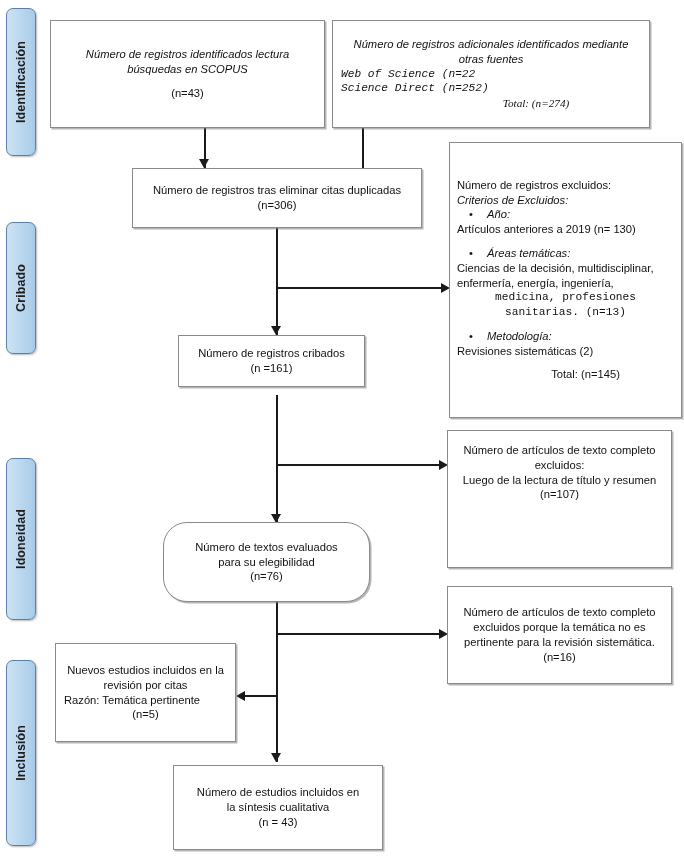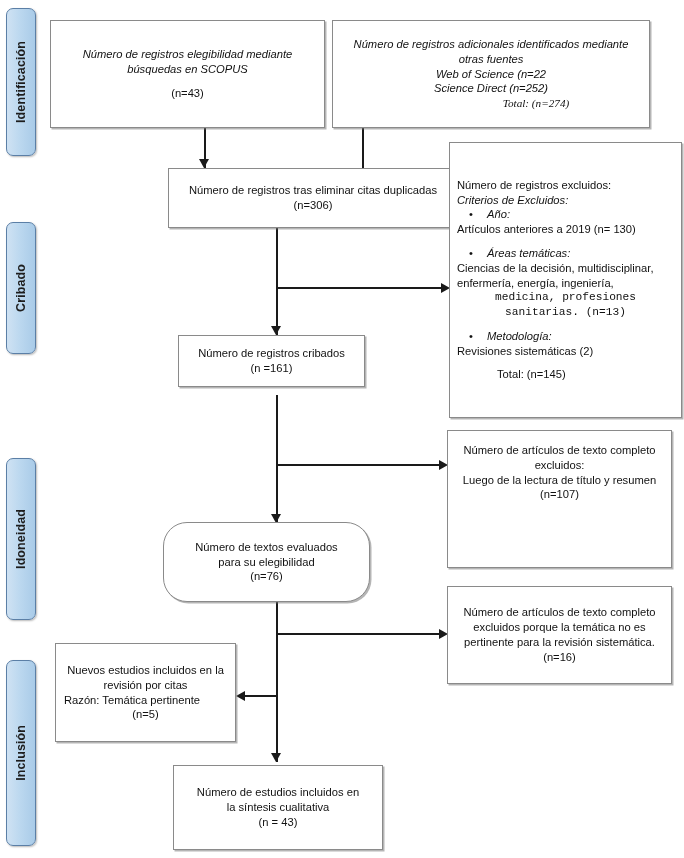--- a/index.html
+++ b/index.html
@@ -54,21 +54,21 @@
     line-height: 1.32;
     padding: 6px 8px;
     display: flex;
     flex-direction: column;
     justify-content: center;
   }
   .fbox.center { text-align: center; }
   .fbox .italic { font-style: italic; }
   .fbox .ln { display: block; }
   .fbox .gap { display: block; height: 9px; }
-  .fbox .left { text-align: center; }
+  .fbox .left { text-align: left; font-family: Liberation Mono, monospace; }
 
   .bullet-line {
     display: block;
     text-align: left;
     padding-left: 30px;
     font-style: italic;
   }
   .bullet-line::before {
     content: "\2022";
     display: inline-block;
@@ -148,54 +148,54 @@
   <div class="vline" style="left:276px; top:602px; height:160px;"></div>
   <div class="arrow-down" style="left:271px; top:753px;"></div>
 
   <div class="hline" style="left:276px; top:633px; width:165px;"></div>
   <div class="arrow-right" style="left:439px; top:629px;"></div>
 
   <div class="hline" style="left:245px; top:695px; width:33px;"></div>
   <div class="arrow-left" style="left:236px; top:691px;"></div>
 
   <div class="fbox center" style="left:50px; top:20px; width:275px; height:108px;">
-    <span class="ln italic">Número de registros elegibilidad mediante</span>
+    <span class="ln italic">Número de registros identificados lectura</span>
     <span class="ln italic">búsquedas en SCOPUS</span>
     <span class="gap"></span>
     <span class="ln">(n=43)</span>
   </div>
 
   <div class="fbox center" style="left:332px; top:20px; width:318px; height:108px;">
     <span class="ln italic">Número de registros adicionales identificados mediante</span>
     <span class="ln italic">otras fuentes</span>
     <span class="ln italic left">Web of Science (n=22</span>
     <span class="ln italic left">Science Direct (n=252)</span>
     <span class="ln italic" style="text-align:center; padding-left:90px;font-family:Liberation Serif, serif;">Total: (n=274)</span>
   </div>
 
-  <div class="fbox center" style="left:132px; top:168px; width:290px; height:60px;margin-left:36px;">
+  <div class="fbox center" style="left:132px; top:168px; width:290px; height:60px;">
     <span class="ln">Número de registros tras eliminar citas duplicadas</span>
     <span class="ln">(n=306)</span>
   </div>
 
   <div class="fbox" style="left:449px; top:142px; width:233px; height:276px; padding:8px 7px;">
     <span class="ln" style="text-align:left;">Número de registros excluidos:</span>
     <span class="ln italic" style="text-align:left;">Criterios de Excluidos:</span>
     <span class="bullet-line">Año:</span>
     <span class="ln" style="text-align:left;">Artículos anteriores a 2019 (n= 130)</span>
     <span class="gap"></span>
     <span class="bullet-line">Áreas temáticas:</span>
     <span class="ln" style="text-align:left;">Ciencias de la decisión, multidisciplinar,</span>
     <span class="ln" style="text-align:left;">enfermería, energía, ingeniería,</span>
     <span class="ln" style="text-align:center;font-family:Liberation Mono, monospace;">medicina, profesiones sanitarias.  (n=13)</span>
     <span class="gap"></span>
     <span class="bullet-line">Metodología:</span>
     <span class="ln" style="text-align:left;">Revisiones sistemáticas (2)</span>
     <span class="gap"></span>
-    <span class="ln" style="text-align:left; padding-left:40px;">Total: (n=145)</span>
+    <span class="ln" style="text-align:center; padding-left:40px;">Total: (n=145)</span>
   </div>
 
   <div class="fbox center" style="left:178px; top:335px; width:187px; height:52px;">
     <span class="ln">Número de registros cribados</span>
     <span class="ln">(n =161)</span>
   </div>
 
   <div class="fbox center" style="left:447px; top:430px; width:225px; height:138px; justify-content:flex-start; padding-top:12px;">
     <span class="ln">Número de artículos de texto completo</span>
     <span class="ln">excluidos:</span>

